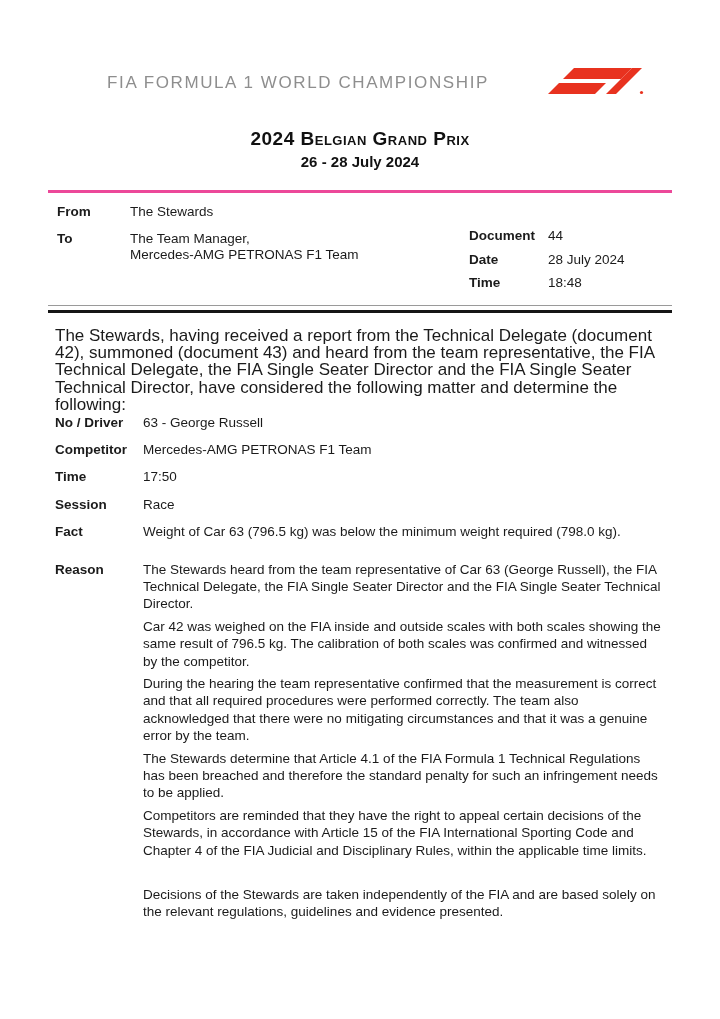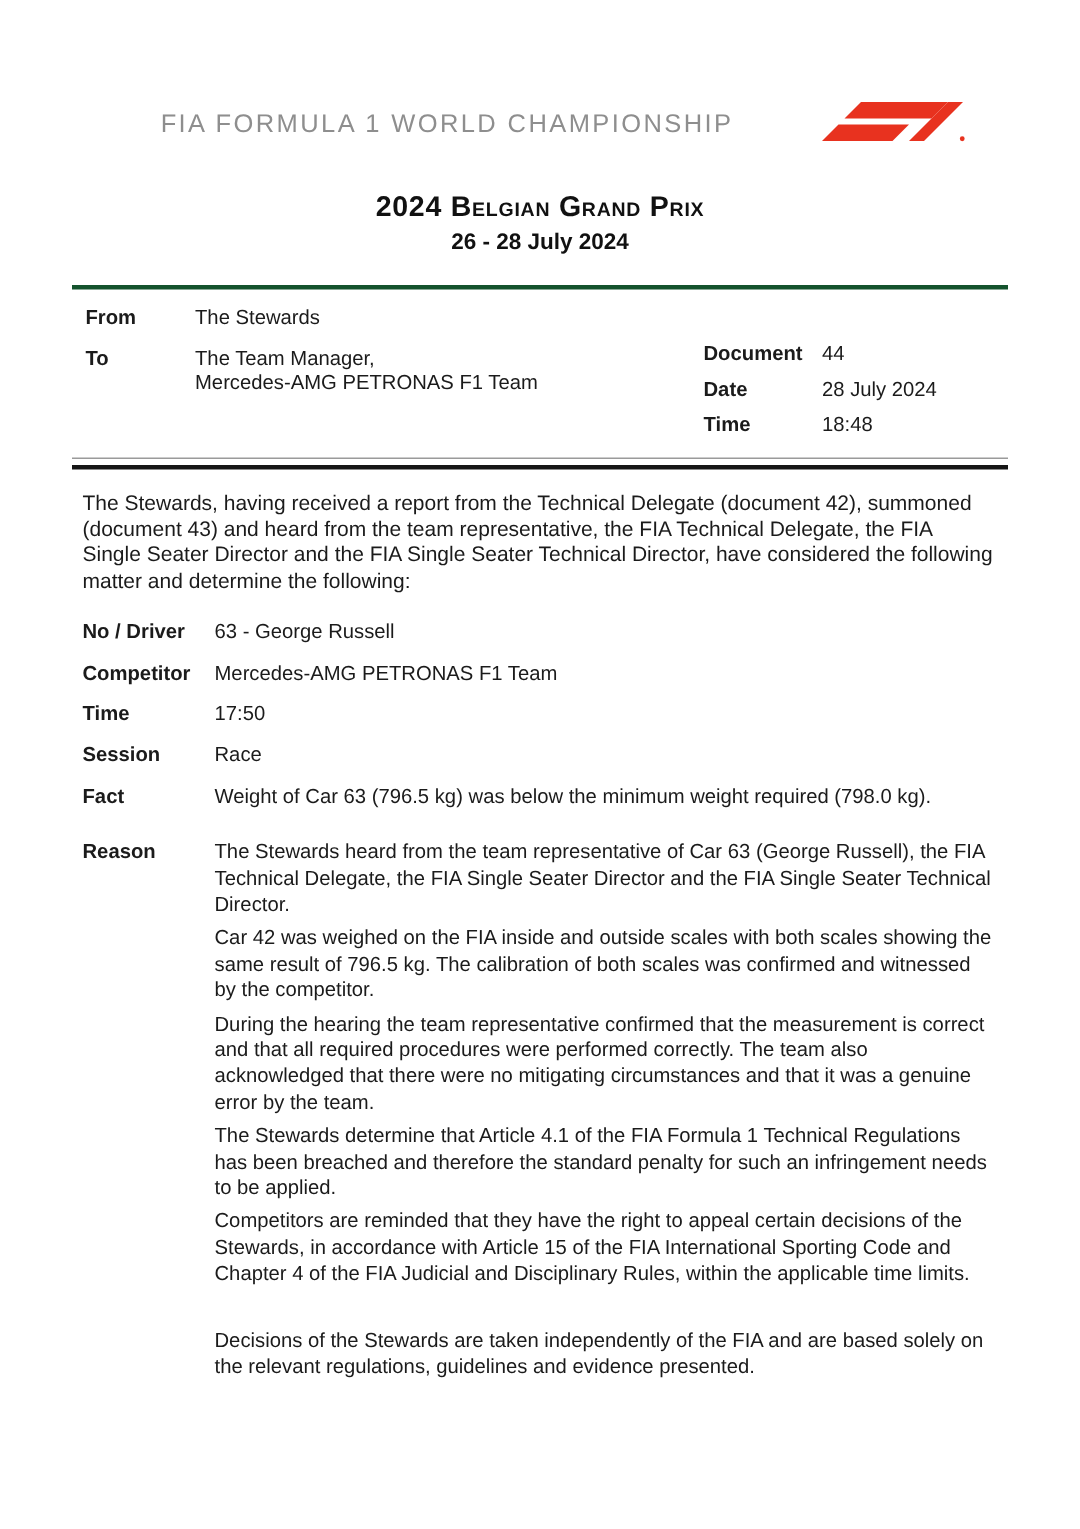--- a/index.html
+++ b/index.html
@@ -25,34 +25,34 @@
   .title-block { text-align: center; margin-top: 12px; }
   .event-title {
     font-size: 19px; font-weight: bold; font-variant: small-caps;
     letter-spacing: 0.5px; color: #111;
   }
   .event-dates { font-size: 15px; font-weight: bold; margin-top: 3px; color: #111; text-align: center; }
 
   
   .meta {
     margin-top: 20px;
-    border-top: 3px solid #14532d;
+    border-top: 3px solid #ec4899;
     display: flex;
     padding: 11px 0 13px 9px;
   }
   .meta .label { font-weight: bold; font-size: 13.5px; }
   .meta .value { font-size: 13.5px; line-height: 16.5px; }
   .meta-left { width: 412px; display: grid; grid-template-columns: 73px 1fr; row-gap: 10px; align-content: start; }
   .meta-right { flex: 1; display: grid; grid-template-columns: 79px 1fr; row-gap: 7px; align-content: start; margin-top: 24px; }
   .meta-bottom { height: 4px; border-top: 1px solid #9a9a9a; border-bottom: 3px solid #161616; }
 
   
   .intro {
-    font-size: 14px; line-height: 17.4px;
-    margin: 14px 0 16px; padding: 0 8px 0 7px;
+    font-size: 17px; line-height: 17.4px;
+    margin: 14px 0 0; padding: 0 8px 0 7px;
   }
 
   
   .fields { padding: 0 8px 0 7px; }
   .field-row {
     display: grid; grid-template-columns: 88px 1fr;
     font-size: 13.5px; line-height: 17.4px;
     margin-bottom: 10px;
   }
   .field-label { font-weight: bold; }

